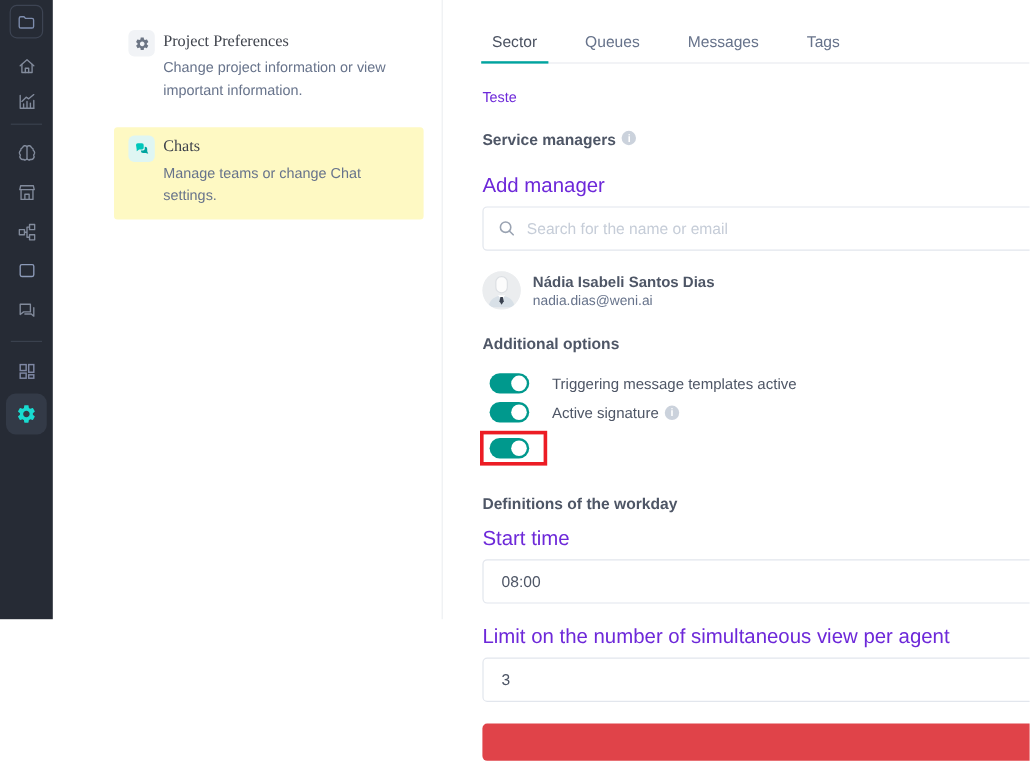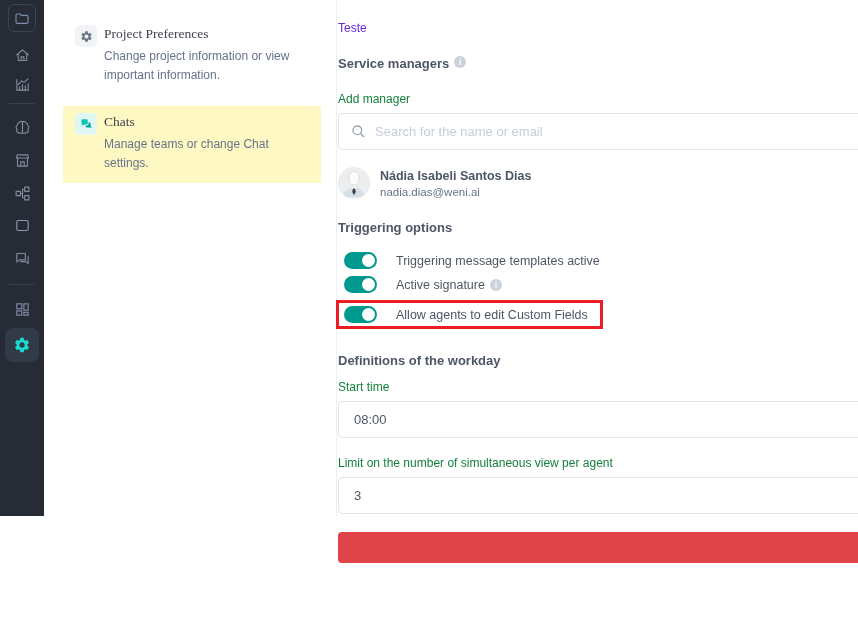--- a/index.html
+++ b/index.html
@@ -1,18 +1,18 @@
 <!DOCTYPE html>
 <html><head>
 <meta charset="utf-8">
 <style>
   * { margin:0; padding:0; box-sizing:border-box; }
   html,body { width:858px; height:644px; overflow:hidden; background:#fff;
               font-family:"Liberation Sans", sans-serif; }
-  .app { display:flex; width:858px; height:516px; }
+  .app { display:flex; width:858px; height:516px;gap:32px; }
 
   
   .rail { width:44px; flex-shrink:0; background:#262B35; display:flex;
           flex-direction:column; align-items:center; }
   .rail svg { display:block; }
   .project-box { width:28px; height:28px; border:1px solid #3D4453; border-radius:6px;
                  margin-top:4px; display:grid; place-items:center; cursor:pointer; }
   .rail-btn { display:grid; place-items:center; cursor:pointer; }
   .rail-div { width:26px; border-top:1px solid #3A414E; }
   .gear-active { width:34px; height:34px; background:#333A47; border-radius:8px;
@@ -37,21 +37,21 @@
   .tab:first-child { margin-left:0; }
   .tab.active { color:#4A5160; border-bottom-color:#00A49F; }
 
   .content { padding-left:1px; }
   .sector-name { font-size:12px; font-weight:400; color:#6d28d9; margin-top:21px; }
   .sect-heading { font-size:13px; font-weight:700; color:#4E5666; display:flex; align-items:flex-start; }
   .mt-sm { margin-top:21px; } .mt-wd { margin-top:24px; }
   .info-dot { width:12px; height:12px; border-radius:50%; background:#CBD2DC; color:#fff;
               font-size:9px; font-weight:700; line-height:12px; text-align:center;
               margin-left:5px; font-style:normal; }
-  .field-label { font-size:12px; color:#15803d; }
+  .field-label { font-size:17px; color:#6d28d9; }
 
   .search-wrap { position:relative; margin-top:7px; width:calc(100% + 8px); }
   .search-wrap svg { position:absolute; left:12px; top:10px; }
   input.box { display:block; width:100%; height:37px; border:1px solid #E2E6ED; border-radius:4px;
               font-family:"Liberation Sans", sans-serif; font-size:13px; color:#4E5666; outline:none; }
   input.search { padding:0 12px 0 36px; }
   input.search::placeholder { color:#C6CDD8; }
   input.plain { width:calc(100% + 8px); padding:0 15px; margin-top:7px; }
 
   .manager { display:flex; align-items:center; gap:10px; margin-top:17px; }
@@ -171,20 +171,26 @@
           </svg>
       </span>
       <div>
         <div class="side-title">Chats</div>
         <div class="side-desc">Manage teams or change Chat settings.</div>
       </div>
     </div>
   </aside>
 
   <main class="main">
+    <div class="tabs">
+      <div class="tab active">Sector</div>
+      <div class="tab">Queues</div>
+      <div class="tab">Messages</div>
+      <div class="tab">Tags</div>
+    </div>
 
     <div class="content">
       <div class="sector-name">Teste</div>
 
       <div class="sect-heading mt-sm">
         <span>Service managers</span>
         <i class="info-dot">i</i>
       </div>
 
       <div class="field-label mt-sm">Add manager</div>
@@ -207,38 +213,37 @@
               <rect x="11.2" y="4.5" width="9.6" height="13.5" rx="4.6" fill="#FCFCFC" stroke="#DCDFE3"></rect>
             </svg>
         </div>
         <div>
           <div class="m-name">Nádia Isabeli Santos Dias</div>
           <div class="m-email">nadia.dias@weni.ai</div>
         </div>
       </div>
 
       <div class="sect-heading mt-sm">
-        <span>Triggering options</span>
+        <span>Additional options</span>
       </div>
 
       <div class="toggles">
         <div class="toggle-row">
           <span class="switch"></span>
           <span class="toggle-label">Triggering message templates active</span>
         </div>
         <div class="toggle-row">
           <span class="switch"></span>
           <span class="toggle-label">
             <span>Active signature</span>
             <i class="info-dot">i</i>
           </span>
         </div>
         <div class="annotation">
           <span class="switch"></span>
-          <span class="toggle-label">Allow agents to edit Custom Fields</span>
         </div>
       </div>
 
       <div class="sect-heading mt-wd">
         <span>Definitions of the workday</span>
       </div>
 
       <div class="field-label start-label">Start time</div>
       <input class="box plain" type="text" value="08:00" style="">
 

